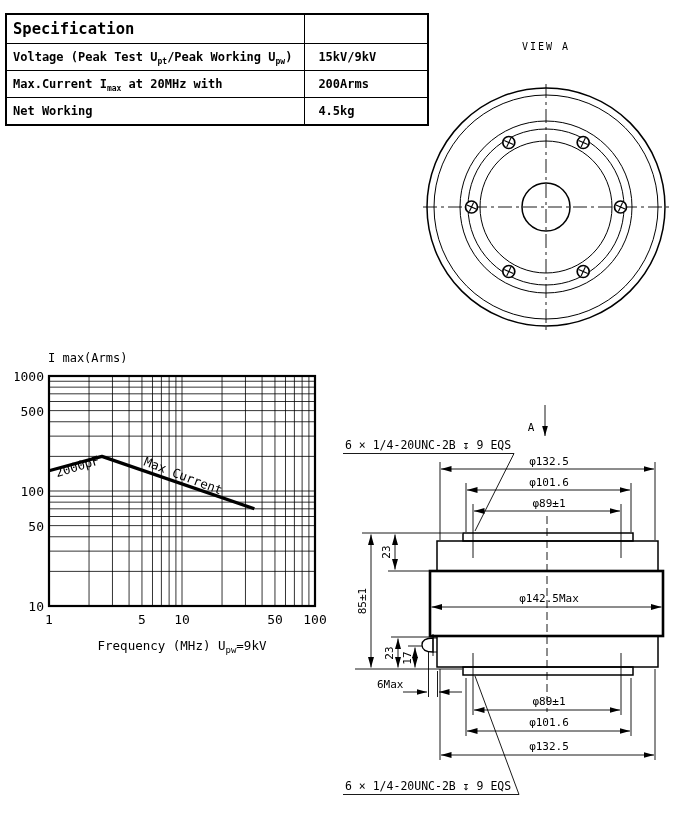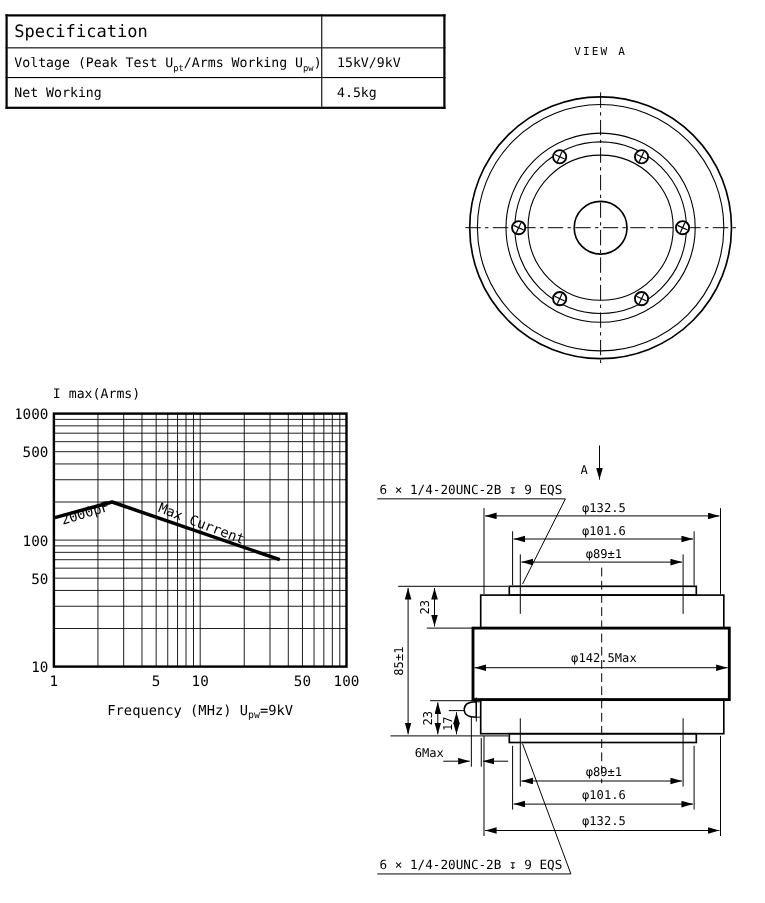--- a/index.html
+++ b/index.html
@@ -1,22 +1,22 @@
 <!DOCTYPE html>
 <html><head>
 <meta charset="utf-8">
 <style>
   html,body{margin:0;padding:0;background:#fff;}
   .page{position:relative;width:695px;height:821px;background:#ffffff;overflow:hidden;
         font-family:"DejaVu Sans Mono","Liberation Mono",monospace;color:#000;}
   
   table.spec{position:absolute;left:5px;top:13px;border-collapse:collapse;
              border:2px solid #000;table-layout:fixed;}
-  table.spec td{border:1px solid #000;padding:0 0 0 6px;white-space:nowrap;
-                font-size:12px;height:26px;vertical-align:middle;}
+  table.spec td{border:1px solid #000;padding:0 12px 0 6px;white-space:nowrap;
+                font-size:12px;height:26px;vertical-align:middle;font-weight:bold;}
   table.spec td.lbl{width:258px;}
   table.spec td.val{width:97px;padding-left:13px;}
   table.spec tr.hdr td{height:28px;font-size:15.5px;}
   table.spec sub{font-size:8px;line-height:0;}
   
   svg{position:absolute;}
   svg text{font-family:"DejaVu Sans Mono","DejaVu Sans",monospace;fill:#000;}
   .thin{stroke:#000;stroke-width:1;fill:none;}
   .med{stroke:#000;stroke-width:1.5;fill:none;}
   .bold{stroke:#000;stroke-width:2.6;fill:none;}
@@ -32,22 +32,26 @@
 
 <div class="page">
 
   <table class="spec">
     <tbody>
         <tr class="hdr">
       <td class="lbl"><span>Specification</span></td>
       <td class="val"></td>
     </tr>
     <tr>
-      <td class="lbl"><span>Voltage (Peak Test U</span><sub>pt</sub><span>/Arms Working U</span><sub>pw</sub><span>)</span></td>
+      <td class="lbl"><span>Voltage (Peak Test U</span><sub>pt</sub><span>/Peak Working U</span><sub>pw</sub><span>)</span></td>
       <td class="val">15kV/9kV</td>
+    </tr>
+    <tr>
+      <td class="lbl"><span>Max.Current I</span><sub>max</sub><span> at 20MHz with</span></td>
+      <td class="val">200Arms</td>
     </tr>
     <tr>
       <td class="lbl"><span>Net Working</span></td>
       <td class="val">4.5kg</td>
     </tr>
   </tbody>
     </table>
 
   <svg style="left:405px;top:25px;" width="285" height="315" viewBox="405 25 285 315">
     <text class="viewtxt" x="546" y="50" text-anchor="middle">VIEW A</text>

